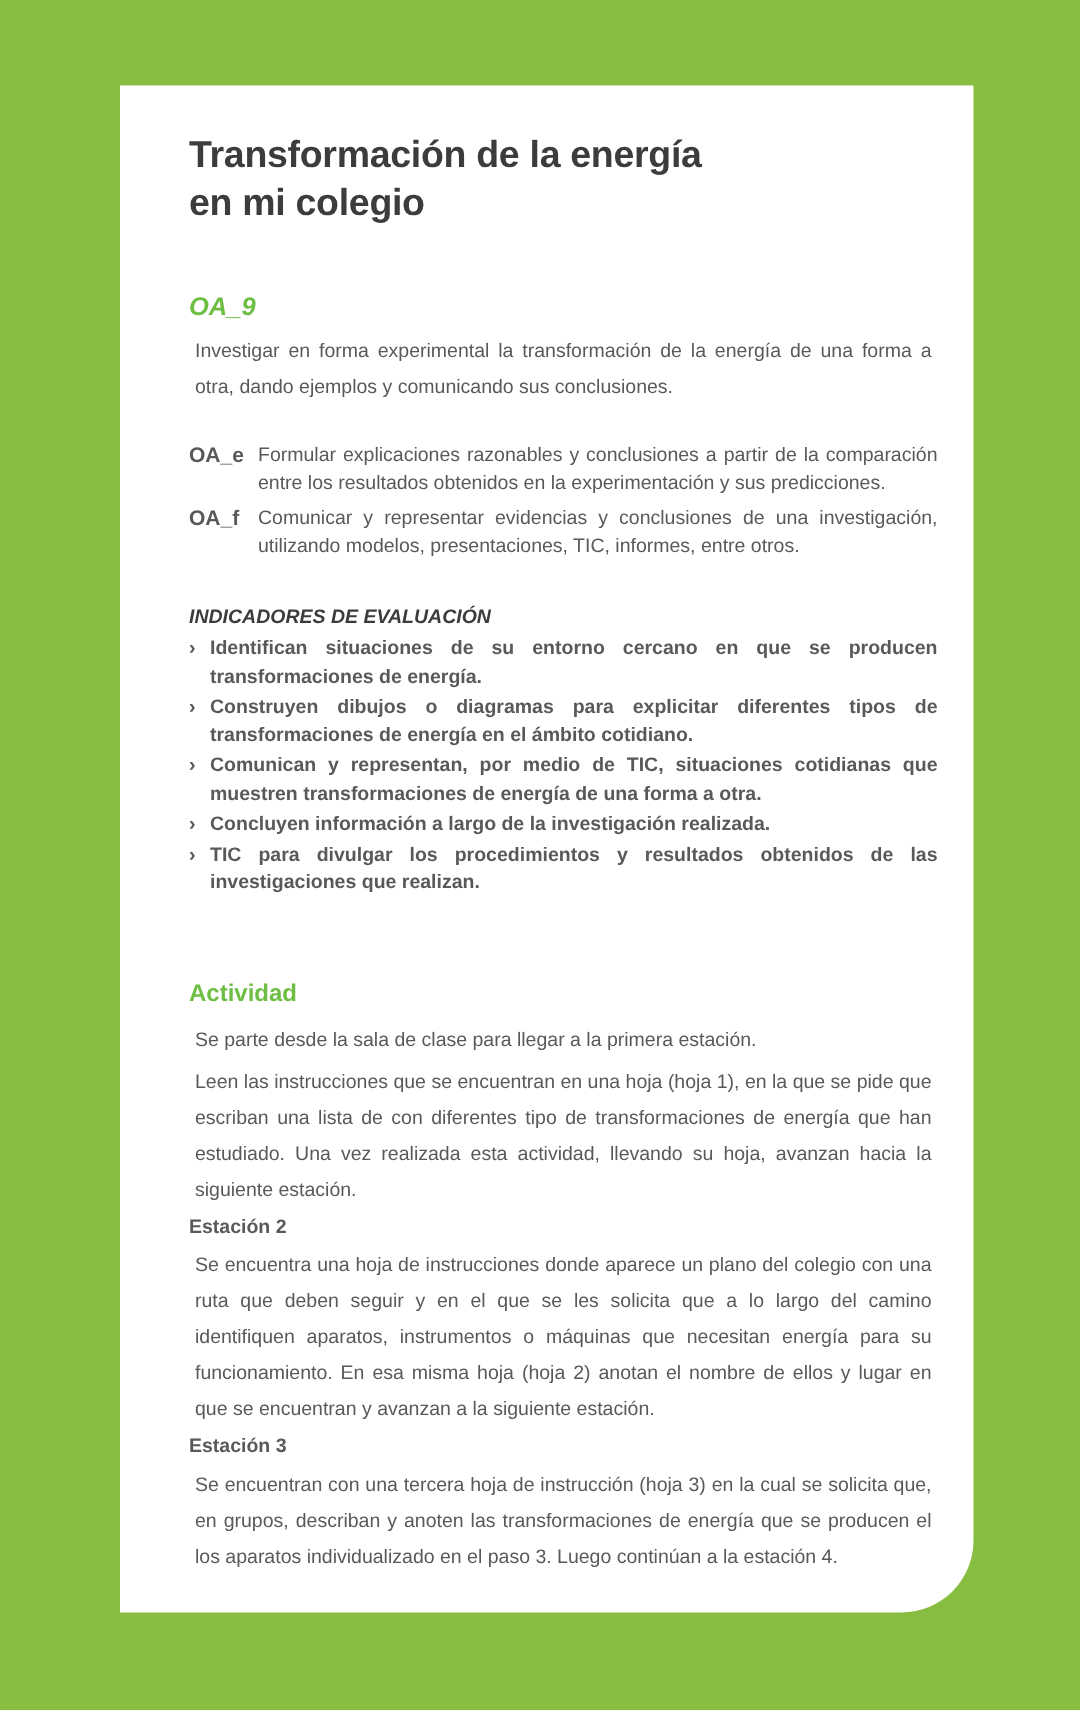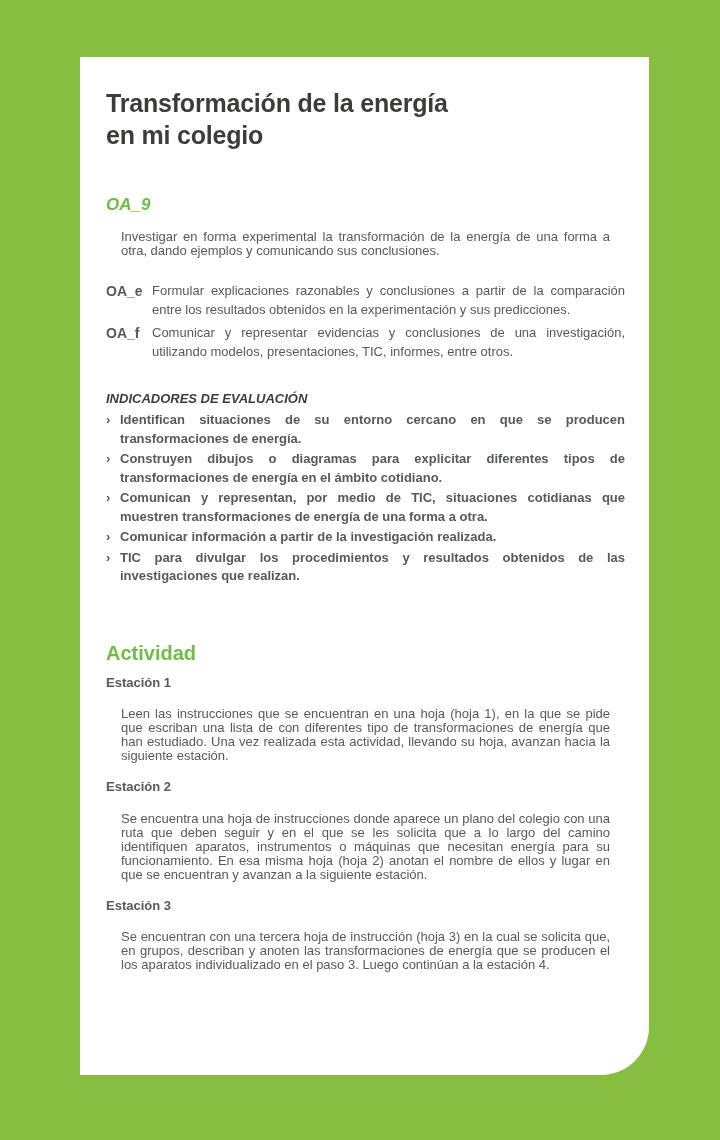--- a/index.html
+++ b/index.html
@@ -20,42 +20,42 @@
     position: relative;
   }
   .card {
     position: absolute;
     left: 80px;
     top: 57px;
     width: 569px;
     height: 1018px;
     background: var(--card-bg);
     border-bottom-right-radius: 48px;
-    padding: 30px 24px 30px 26px;
+    padding: 30px 24px 30px 46px;
   }
   .page-title {
     color: var(--text-dark);
     font-size: 25px;
     font-weight: bold;
     line-height: 32px;
     margin: 0 0 44px 0;
     letter-spacing: -0.2px;
   }
   .oa9-heading {
     color: var(--green-accent);
     font-size: 17px;
     font-weight: bold;
     margin: 0 0 7px 0;
     font-style: italic;
   }
   p.body, .station-text, .intro-line {
     color: var(--text-body);
     font-size: 13px;
-    line-height: 14px;
-    margin: 15px;
+    line-height: 24px;
+    margin: 4px;
     text-align: justify;
   }
   .oa9-description { margin-bottom: 24px !important; }
   .oa-item {
     display: flex;
     margin-bottom: 5px;
   }
   .oa-item-label {
     flex: 0 0 46px;
     color: var(--text-body);
@@ -96,21 +96,21 @@
   .indicator-text {
     flex: 1;
     color: var(--text-body);
     font-size: 13px;
     line-height: 18.5px;
     text-align: justify;
     font-weight: bold;
   }
   .actividad-heading {
     color: var(--green-accent);
-    font-size: 20px;
+    font-size: 16px;
     font-weight: bold;
     margin: 56px 0 9px 0;
   }
   .station-title {
     color: var(--text-body);
     font-size: 13px;
     font-weight: bold;
     line-height: 18.5px;
     margin: 0;
   }
@@ -147,32 +147,32 @@
     <li>
       <span class="bullet-marker">›</span>
       <span class="indicator-text">Construyen dibujos o diagramas para explicitar diferentes tipos de transformaciones de energía en el ámbito cotidiano.</span>
     </li>
     <li>
       <span class="bullet-marker">›</span>
       <span class="indicator-text">Comunican y representan, por medio de TIC, situaciones cotidianas que muestren transformaciones de energía de una forma a otra.</span>
     </li>
     <li>
       <span class="bullet-marker">›</span>
-      <span class="indicator-text">Comunicar información a partir de la investigación realizada.</span>
+      <span class="indicator-text">Concluyen información a largo de la investigación realizada.</span>
     </li>
     <li>
       <span class="bullet-marker">›</span>
       <span class="indicator-text">TIC para divulgar los procedimientos y resultados obtenidos de las investigaciones que realizan.</span>
     </li>
   </ul>
 
   <h2 class="actividad-heading">Actividad</h2>
 
+  <p class="intro-line">Se parte desde la sala de clase para llegar a la primera estación.</p>
 
-  <p class="station-title">Estación 1</p>
   <p class="station-text">Leen las instrucciones que se encuentran en una hoja (hoja 1), en la que se pide que escriban una lista de con diferentes tipo de transformaciones de energía que han estudiado. Una vez realizada esta actividad, llevando su hoja, avanzan hacia la siguiente estación.</p>
 
   <p class="station-title">Estación 2</p>
   <p class="station-text">Se encuentra una hoja de instrucciones donde aparece un plano del colegio con una ruta que deben seguir y en el que se les solicita que a lo largo del camino identifiquen aparatos, instrumentos o máquinas que necesitan energía para su funcionamiento. En esa misma hoja (hoja 2) anotan el nombre de ellos y lugar en que se encuentran y avanzan a la siguiente estación.</p>
 
   <p class="station-title">Estación 3</p>
   <p class="station-text">Se encuentran con una tercera hoja de instrucción (hoja 3) en la cual se solicita que, en grupos, describan y anoten las transformaciones de energía que se producen el los aparatos individualizado en el paso 3. Luego continúan a la estación 4.</p>
 
 </div>
 

